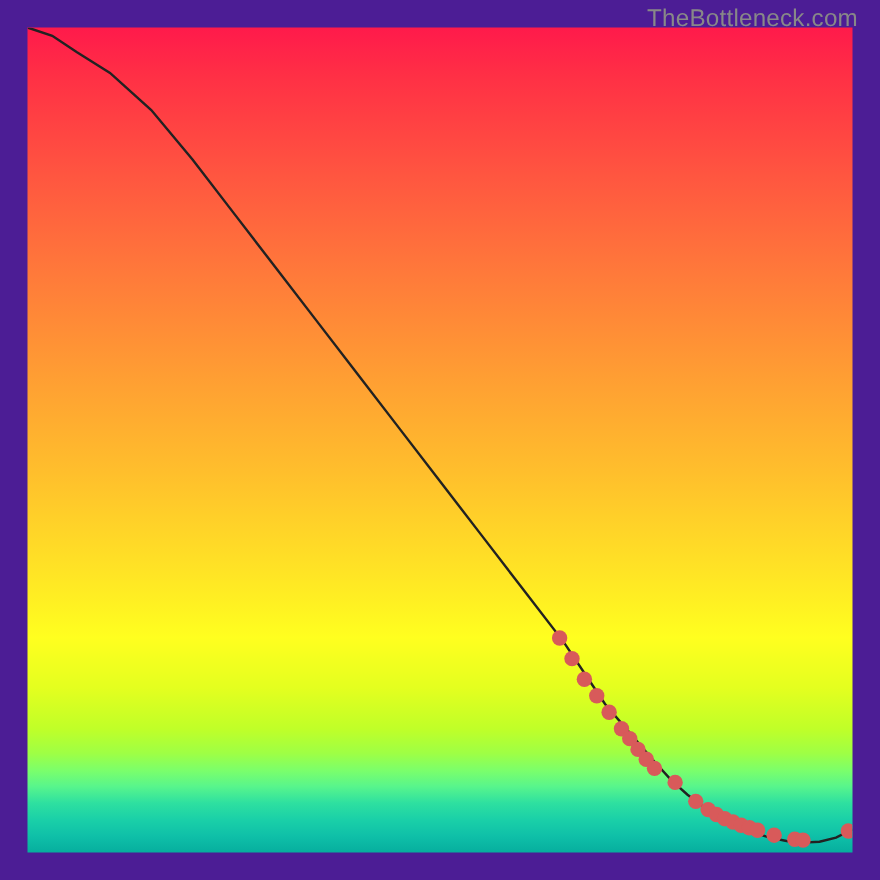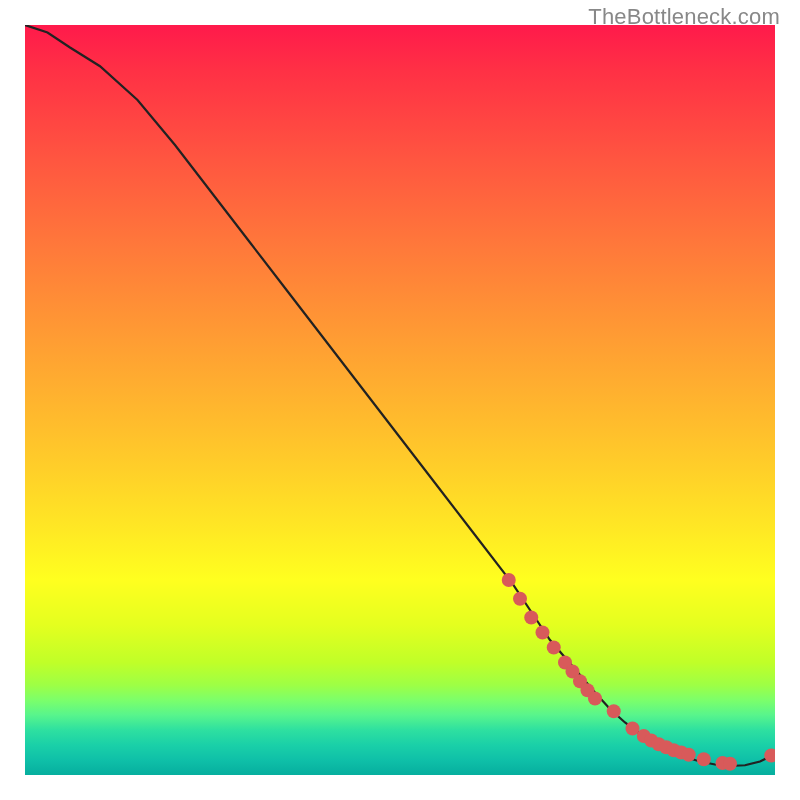--- a/index.html
+++ b/index.html
@@ -8,21 +8,21 @@
     width: 800px;
     height: 800px;
     background: #000;
     font-family: Arial, Helvetica, sans-serif;
     overflow: hidden;
   }
   .container {
     position: relative;
     width: 800px;
     height: 800px;
-    background: #ffffff;
+    background: #4c1d95;
   }
   .watermark {
     position: absolute;
     top: 4px;
     right: 20px;
     color: #888;
     font-size: 22px;
     font-weight: 500;
     letter-spacing: 0.2px;
     z-index: 20;

